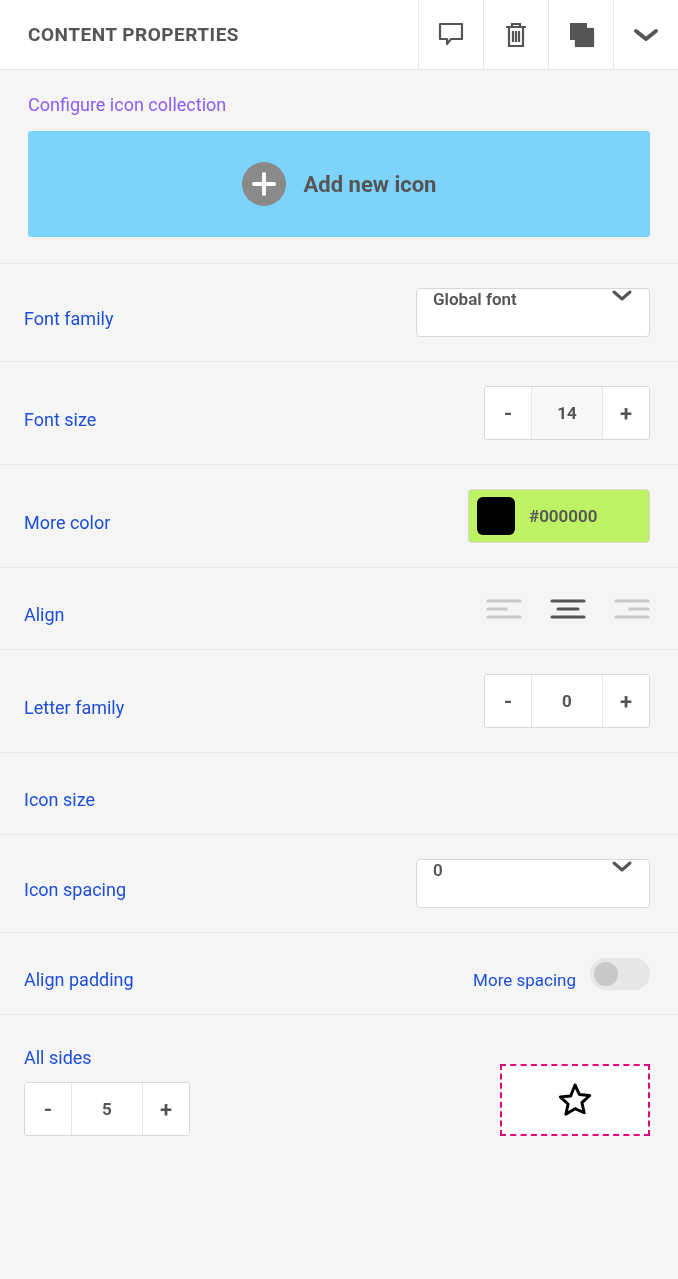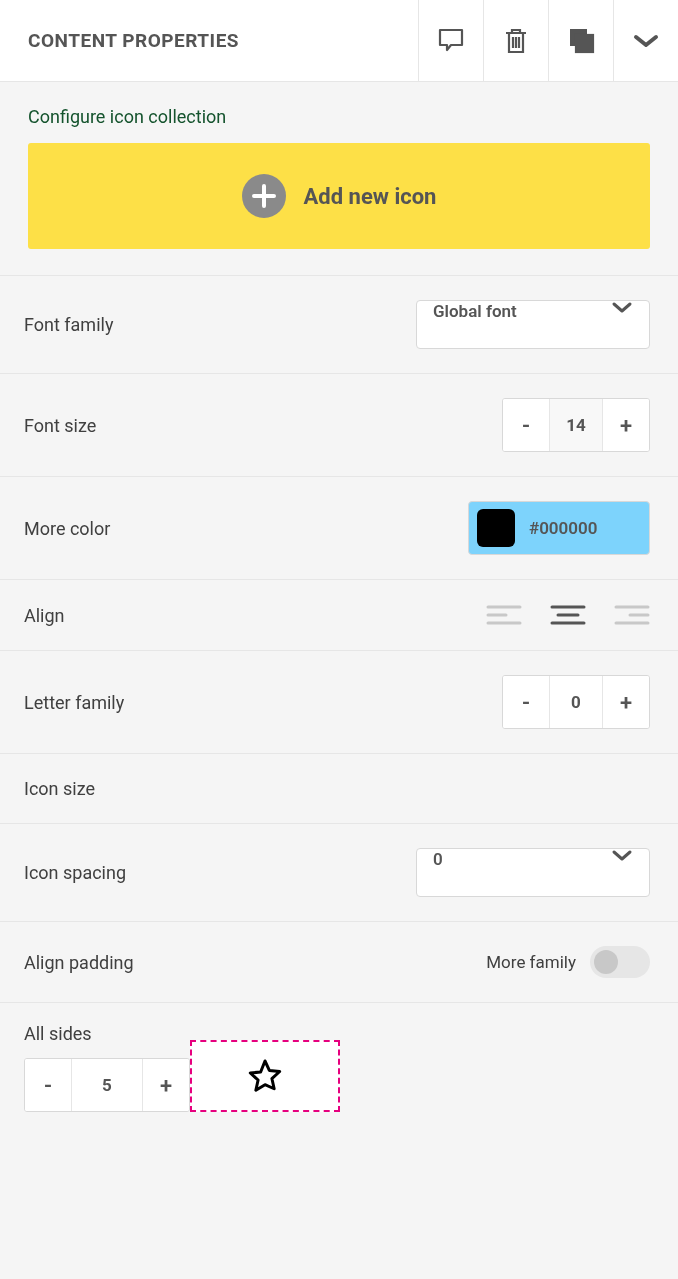--- a/index.html
+++ b/index.html
@@ -8,21 +8,21 @@
     background: #f5f5f5;
     width: 678px;
     color: #555;
   }
   .header {
     display: flex;
     align-items: center;
     justify-content: space-between;
     background: #fff;
     border-bottom: 1px solid #e6e6e6;
-    height: 82px;
+    height: 70px;
   }
   .header-title {
     font-size: 19px;
     font-weight: 700;
     color: #555;
     letter-spacing: 0.5px;
     padding-left: 28px;
   }
   .header-actions {
     display: flex;
@@ -37,25 +37,25 @@
     border-left: 1px solid #e6e6e6;
     cursor: pointer;
   }
   .header-btn svg { color: #555; }
 
   .panel-top {
     padding: 24px 28px 26px 28px;
   }
   .panel-label {
     font-size: 18px;
-    color: #14532d;
+    color: #8b5cf6;
     margin-bottom: 16px;
   }
   .add-btn {
-    background: #fde047;
+    background: #7dd3fc;
     border-radius: 3px;
     height: 106px;
     display: flex;
     align-items: center;
     justify-content: center;
     gap: 18px;
     cursor: pointer;
   }
   .plus-circle {
     width: 44px; height: 44px;
@@ -75,21 +75,22 @@
   .row {
     border-top: 1px solid #e6e6e6;
     background: #f5f5f5;
     display: flex;
     align-items: center;
     justify-content: space-between;
     padding: 24px 28px 24px 24px;
   }
   .row-label {
     font-size: 18px;
-    color: #404040;
+    color: #1d4ed8;
+    margin-top: 12px;
   }
 
   .select {
     display: flex;
     align-items: flex-start;
     justify-content: space-between;
     background: #fff;
     border: 1px solid #d8d8d8;
     border-radius: 4px;
     height: 49px;
@@ -115,38 +116,38 @@
     display: flex;
     align-items: center;
     justify-content: center;
     font-size: 22px;
     font-weight: 600;
     color: #555;
     cursor: pointer;
     background: #fff;
   }
   .stepper-val {
-    width: 54px;
+    width: 72px;
     display: flex;
     align-items: center;
     justify-content: center;
     border-left: 1px solid #e6e6e6;
     border-right: 1px solid #e6e6e6;
     font-size: 17px;
     font-weight: 700;
     color: #555;
     background: #f8f8f8;
   }
   .stepper-val.white { background: #fff; }
 
   .color-box {
     display: flex;
     align-items: center;
     gap: 14px;
-    background: #7dd3fc;
+    background: #bef264;
     border: 1px solid #d8d8d8;
     border-radius: 4px;
     height: 54px;
     width: 182px;
     padding: 0 14px 0 8px;
     cursor: pointer;
   }
   .swatch {
     width: 38px; height: 38px;
     background: #000;
@@ -164,21 +165,21 @@
   }
   .align-opt { cursor: pointer; display:flex;align-items:center;justify-content:center; }
   .align-opt svg { display:block; }
   .align-opt.inactive svg line { stroke: #c8c8c8; }
   .align-opt.active svg line { stroke: #555; }
 
   .row-stack {
     border-top: 1px solid #e6e6e6;
     padding: 20px 28px 28px 24px;
     display: flex;
-    justify-content: flex-start;
+    justify-content: space-between;
     align-items: flex-end;
   }
   .stack-left { display:flex; flex-direction:column; gap:14px; }
   .toggle-row {
     display: flex;
     align-items: center;
     gap: 14px;
   }
   .toggle {
     width: 60px; height: 32px;
@@ -324,21 +325,21 @@
     <span>0</span>
     <svg width="22" height="13" viewBox="0 0 22 13" fill="none" stroke="currentColor" stroke-width="3" stroke-linecap="round" stroke-linejoin="round">
         <path d="M3 3 l8 7 l8 -7"></path>
       </svg>
   </div>
 </div>
 
 <div class="row">
   <div class="row-label">Align padding</div>
   <div class="toggle-row">
-    <div class="row-label" style="font-size:17px;">More family</div>
+    <div class="row-label" style="font-size:17px;">More spacing</div>
     <div class="toggle">
       <div class="toggle-knob"></div>
     </div>
   </div>
 </div>
 
 <div class="row-stack">
   <div class="stack-left">
     <div class="row-label">All sides</div>
     <div class="stepper small-stepper">

